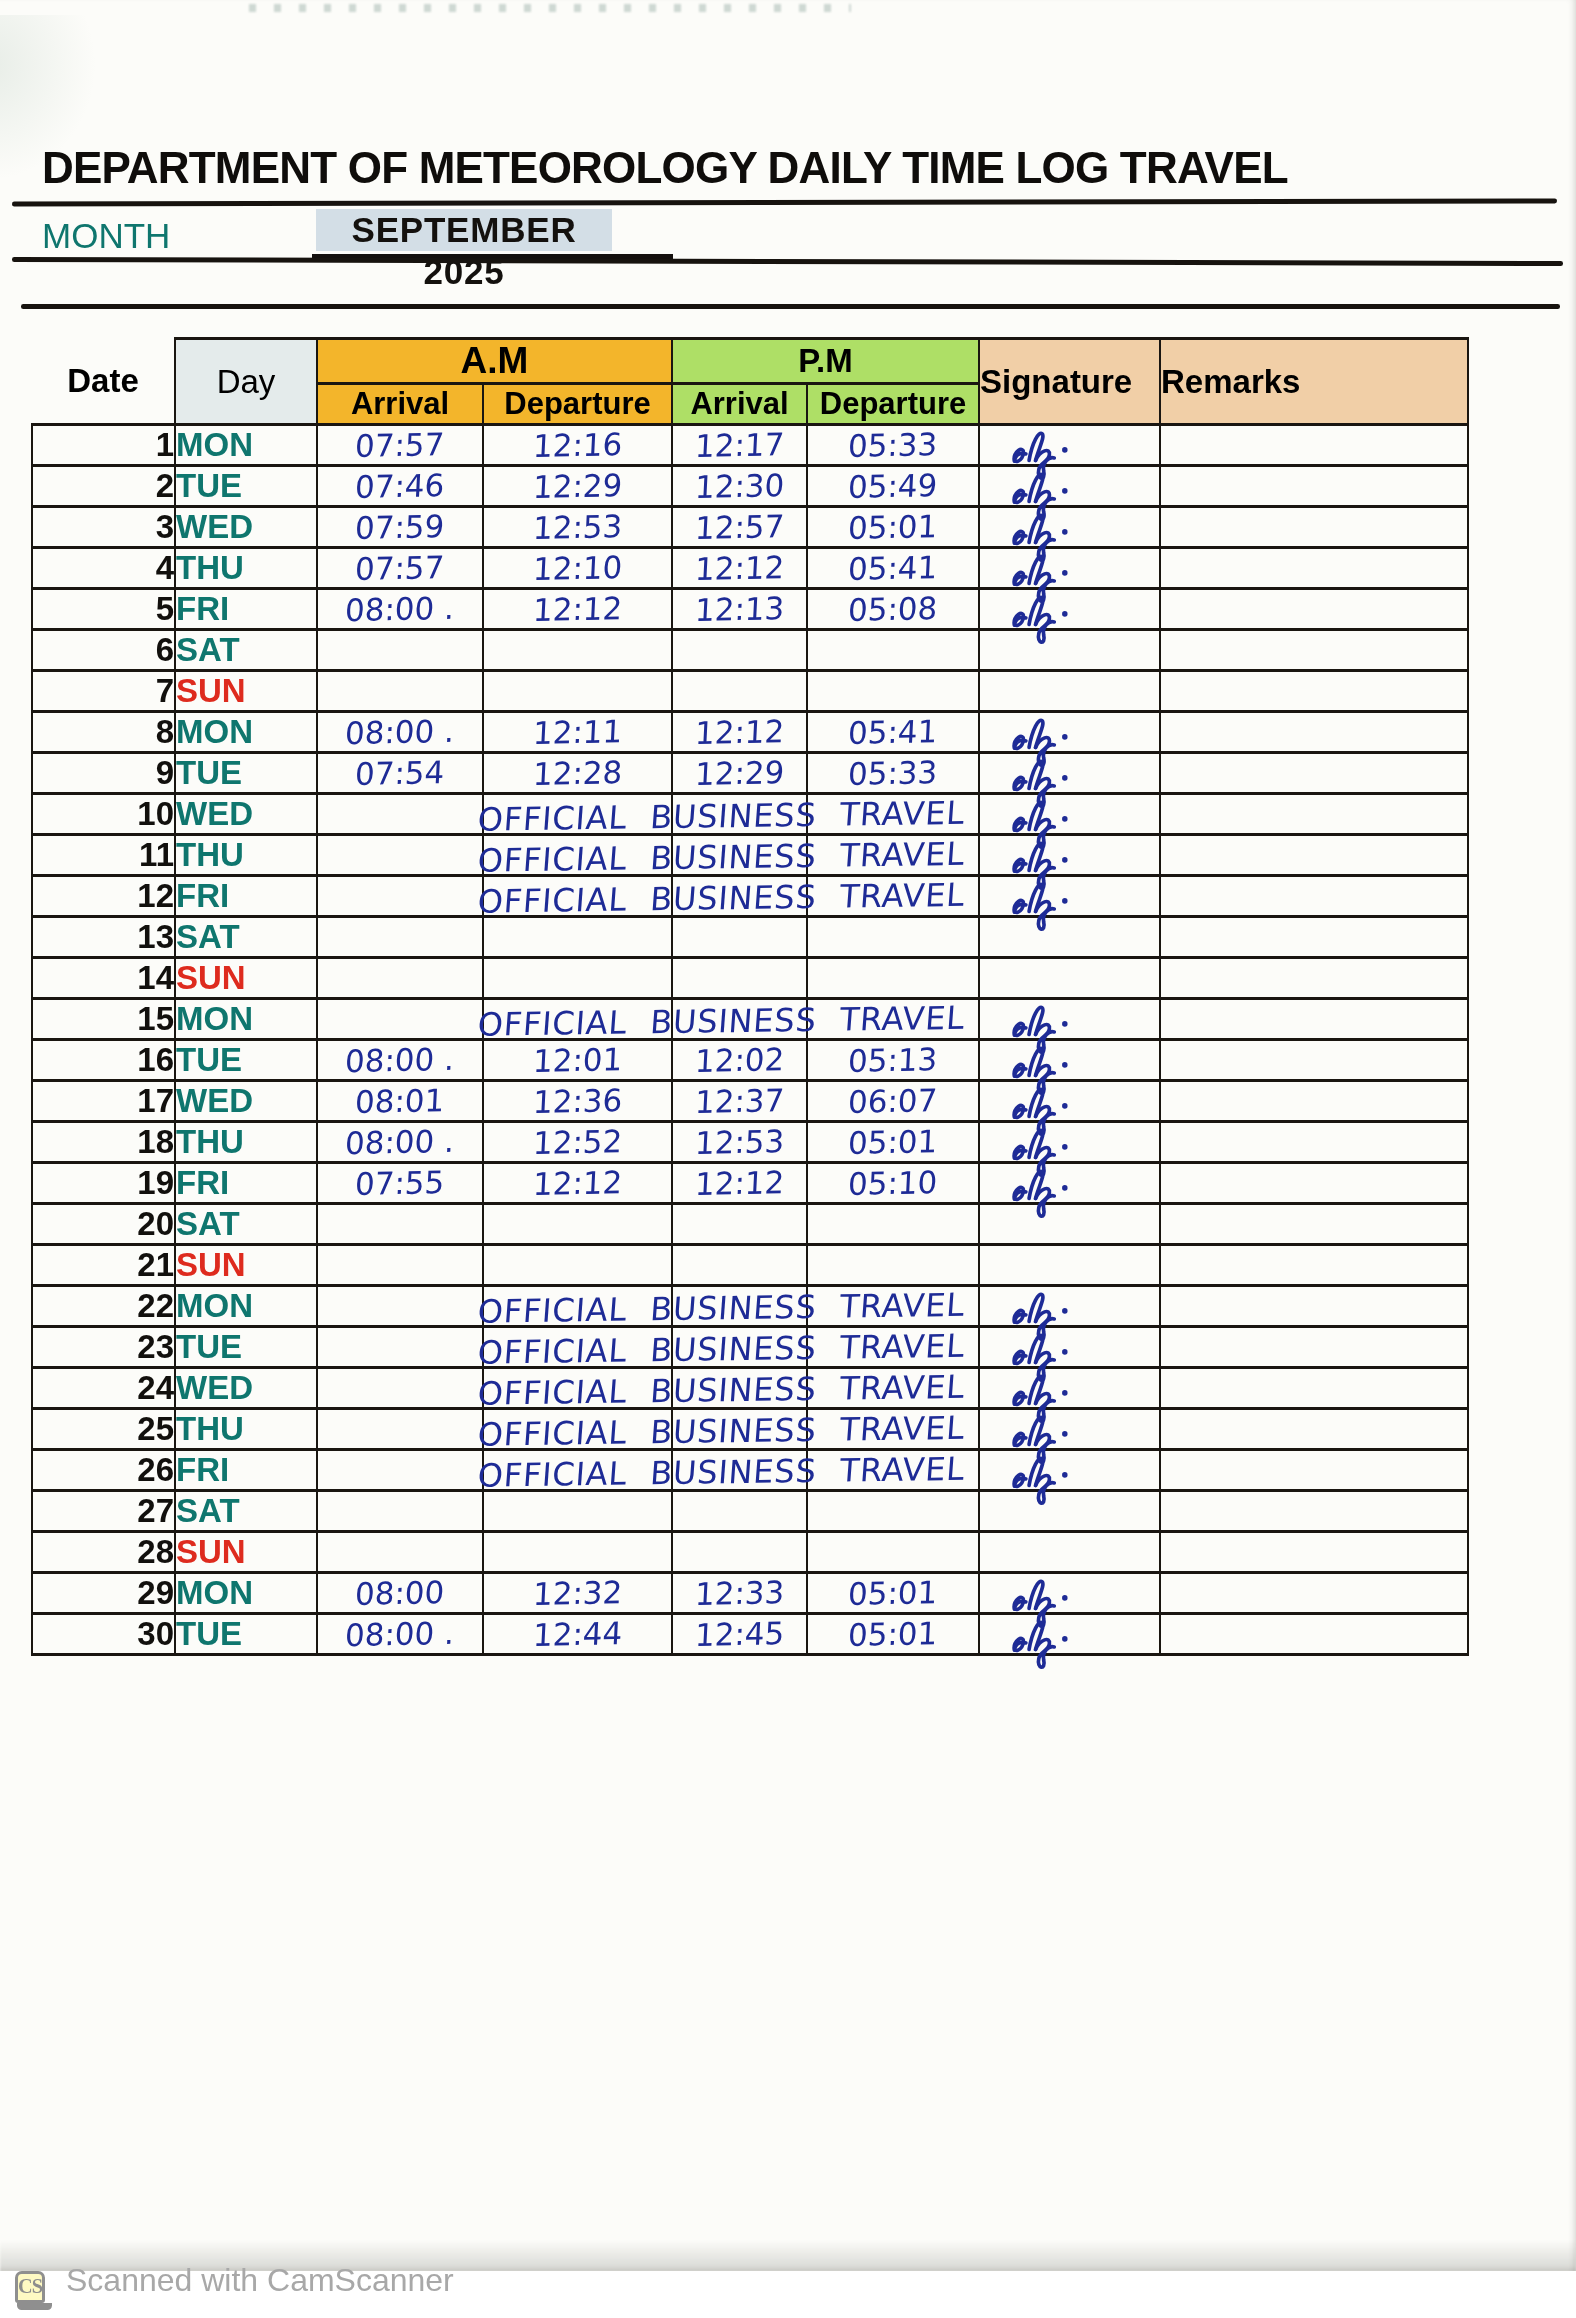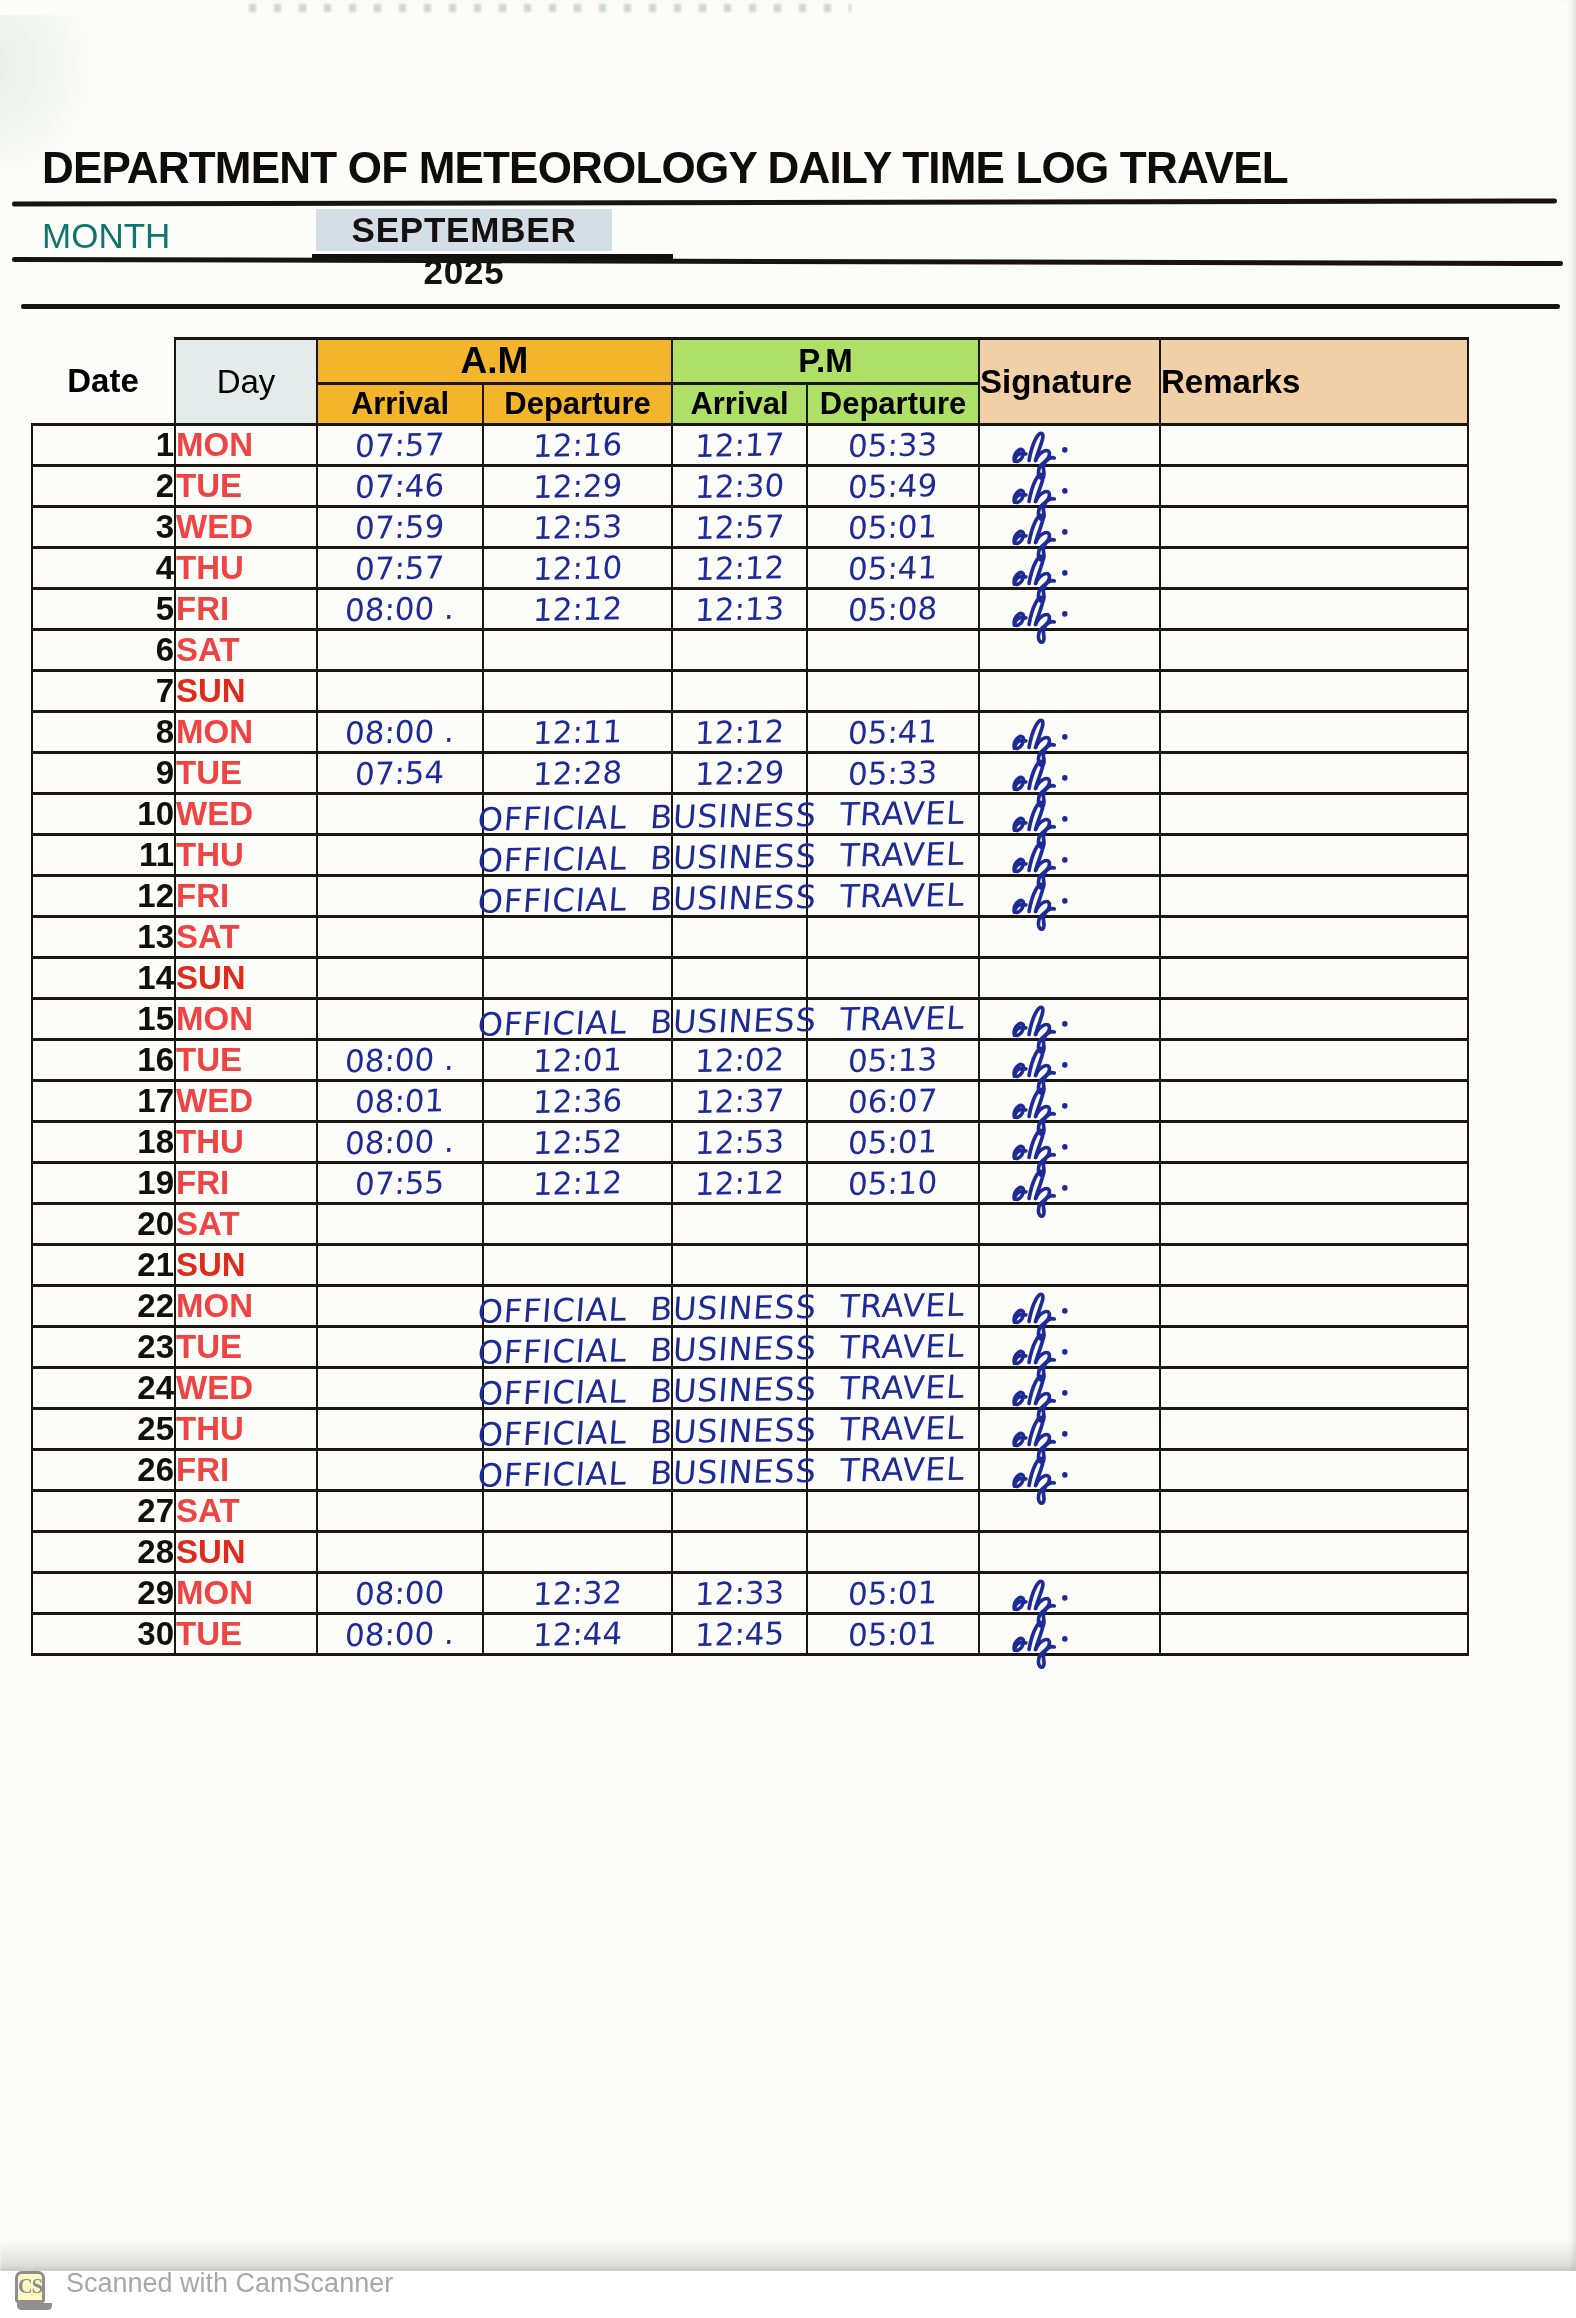--- a/index.html
+++ b/index.html
@@ -58,21 +58,21 @@
 
   .date-h { border-top:none !important; border-left:none !important; background:transparent;
             font-size:33px; font-weight:700; text-align:center; }
   .day-h  { background:var(--day_header,#E4EBEB); font-size:33px; font-weight:400; text-align:center; }
   .am-h   { background:var(--am_header,#F3B52B); font-size:37px; font-weight:700; text-align:center; }
   .pm-h   { background:var(--pm_header,#AEDF66); font-size:33px; font-weight:700; text-align:center; }
   .sub-h  { font-size:31px; }
   .side-h { background:var(--side_header,#F1CFA7); font-size:33px; font-weight:700; text-align:left; }
 
   td.c-date { font-size:33px; font-weight:700; text-align:right; padding-right:6px; color:#12100d; }
-  td.c-day  { font-size:33px; font-weight:700; text-align:left;  padding-left:7.5px; color:#ef4444; }
+  td.c-day  { font-size:33px; font-weight:700; text-align:left;  padding-left:7.5px; color:#0f766e; }
   td.c-day.sunday { color:var(--sunday_red,#DE2B1E); }
   td.c-time { text-align:center; position:relative; }
   td.c-sig  { position:relative; }
 
   .ink {
     color:var(--ink,#1E2B96);
     font-family:"DejaVu Sans", sans-serif;
     font-size:31px; font-weight:400;
     display:inline-block; transform:skewX(-4deg) rotate(-1.2deg);
     white-space:nowrap;
@@ -90,21 +90,21 @@
     background:linear-gradient(180deg, rgba(255,255,255,0) 0%, rgba(112,115,106,0.22) 80%, rgba(70,70,62,0.30) 100%);
     filter:blur(0.8px);
   }
   .footer-strip { position:absolute; left:0; bottom:0; width:100%; height:48px; background:#ffffff; }
   .cs-logo {
     position:absolute; left:15px; bottom:16px; width:30px; height:32px;
     border:3px solid #8f8f8f; border-radius:6.8px 6.8px 3px 3px; box-sizing:border-box; background:#fef9c3;font-family:Liberation Serif, serif;
   }
   .cs-logo .cs-text { display:block; text-align:center; font-size:20.3px; font-weight:700; color:#8d8d8d; line-height:25.6px; letter-spacing:-0.8px; }
   .cs-bar { position:absolute; left:16.6px; bottom:9px; width:35px; height:7.5px; background:#8f8f8f; border-radius:0 0 4.5px 4.5px; }
-  .footer-text { position:absolute; left:66px; bottom:20.3px; font-size:27px; color:#A8A8A8; white-space:nowrap; }
+  .footer-text { position:absolute; left:66px; bottom:20.3px; font-size:32px; color:#A8A8A8; white-space:nowrap; }
 </style>
 </head>
 <body>
 
 <div class="page">
 
   <div class="top-artifact"></div>
   <div class="corner-smudge"></div>
 
   <div class="title">DEPARTMENT OF METEOROLOGY DAILY TIME LOG TRAVEL</div>

